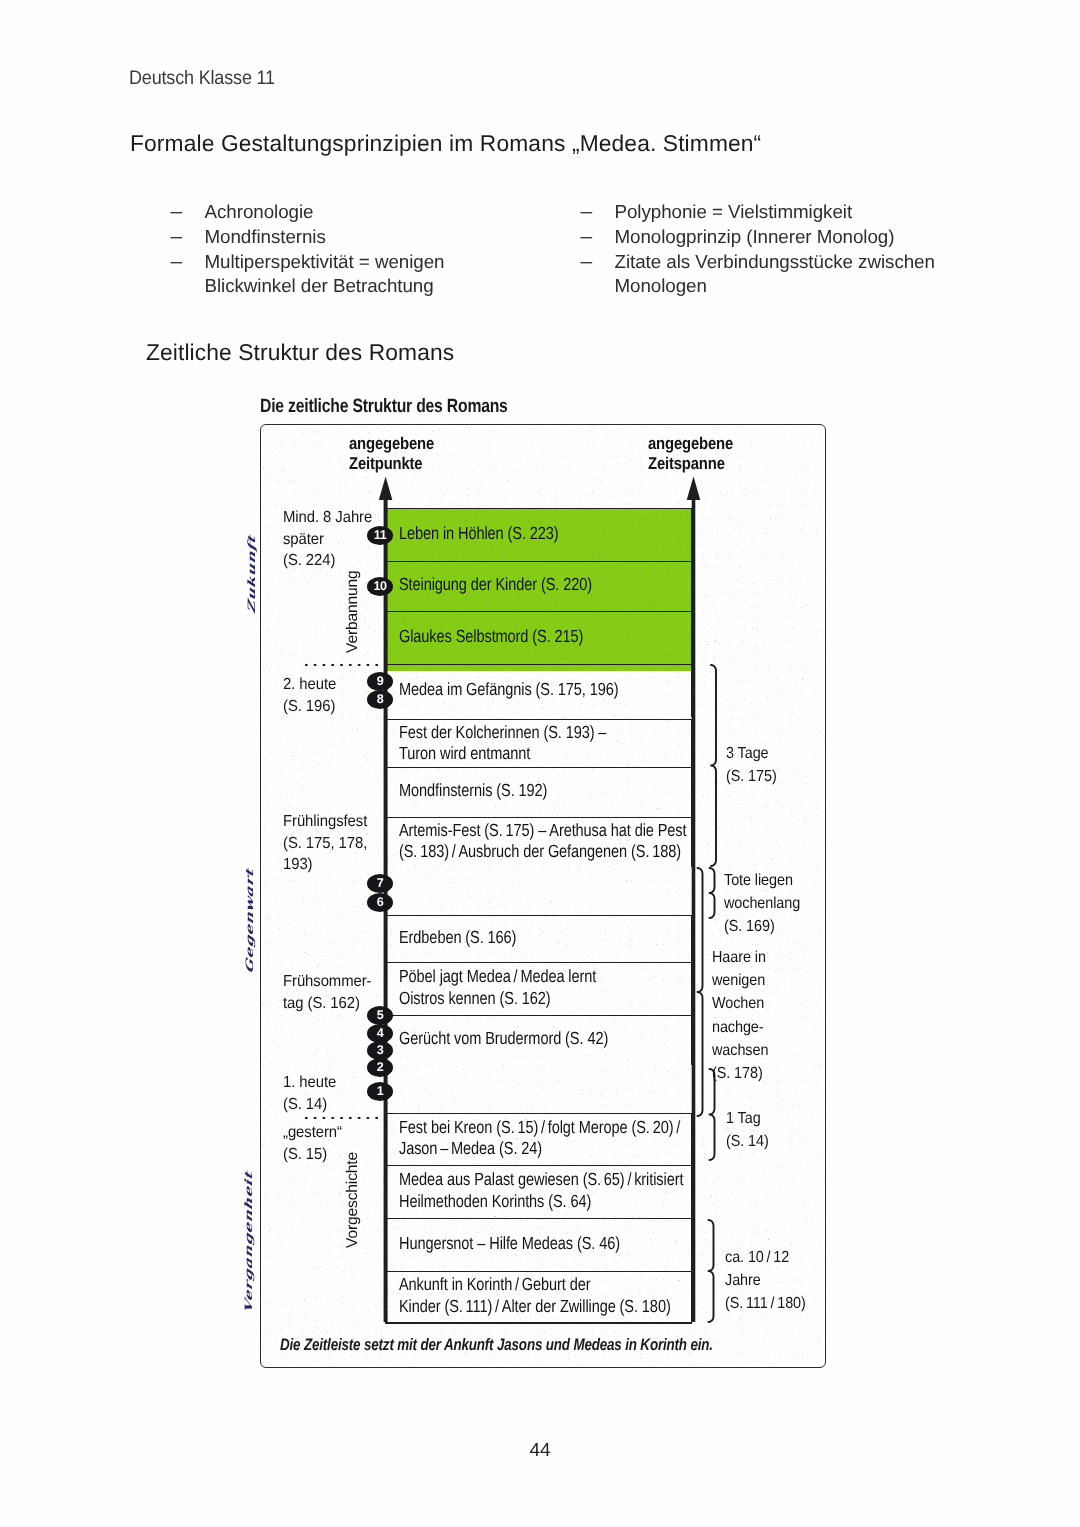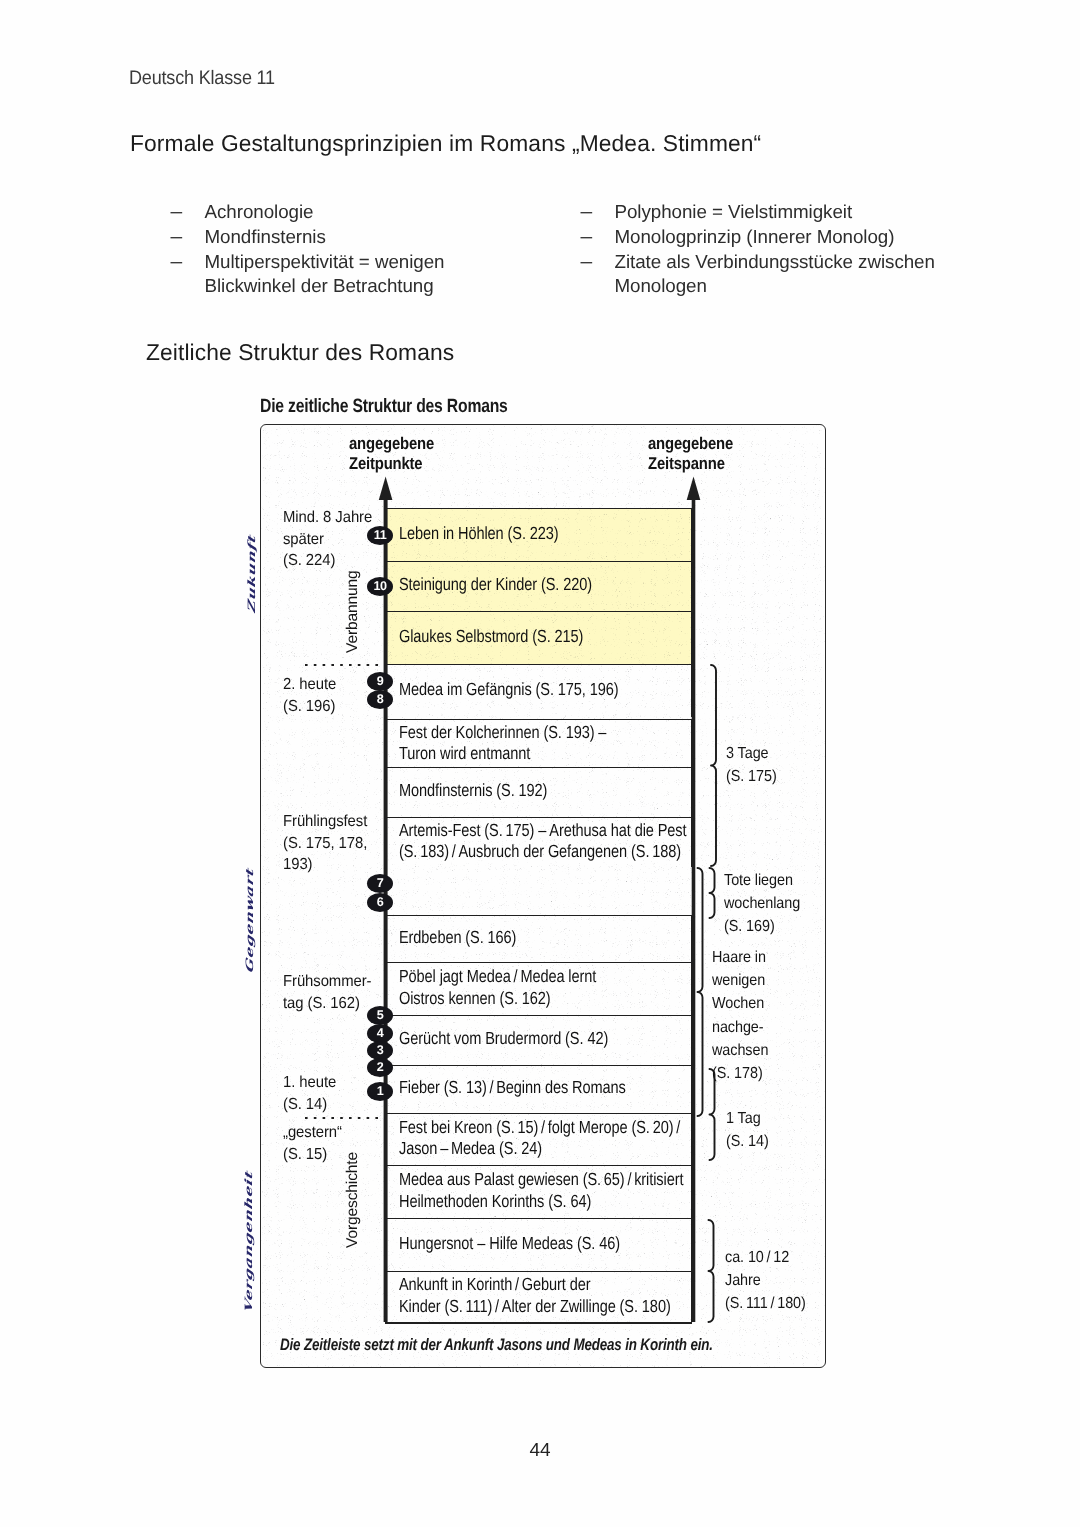--- a/index.html
+++ b/index.html
@@ -27,21 +27,21 @@
   .dgm-texture svg{display:block;}
   .dgm-cap-top{position:absolute;left:260px;top:396px;font-size:19.2px;font-weight:bold;color:#1a1a1a;letter-spacing:-0.25px;transform:scaleX(0.82);transform-origin:0 50%;}
   .dgm-cap-bot{position:absolute;left:280px;top:1335px;font-size:16.6px;font-style:italic;font-weight:bold;color:#1a1a1a;letter-spacing:-0.22px;transform:scaleX(0.81);transform-origin:0 50%;}
 
   .axislbl{position:absolute;font-size:17px;font-weight:bold;line-height:19.6px;color:#141414;letter-spacing:-0.2px;transform:scaleX(0.875);transform-origin:0 50%;}
   .axL{left:348.5px;top:434px;}
   .axR{left:648px;top:434px;}
 
   
   .trow{position:absolute;box-sizing:border-box;border-top:1.6px solid #1f1f1f;border-right:1.8px solid #1f1f1f;}
-  .trow.shaded{background:#fef9c3;}
+  .trow.shaded{background:#84cc16;}
   .trow .txt{position:absolute;left:13.5px;font-size:17.6px;line-height:21.5px;color:#121212;white-space:pre;letter-spacing:-0.12px;transform:scaleX(0.828);transform-origin:0 50%;}
   .tbl-bottom{position:absolute;height:0;border-top:2.6px solid #1f1f1f;}
 
   
   .mk{position:absolute;width:26px;height:19px;border-radius:50%;background:#15151a;color:#fff;
       font-size:12.6px;font-weight:bold;text-align:center;line-height:19px;letter-spacing:-0.4px;
       -webkit-font-smoothing:antialiased;}
 
   
   .llbl{position:absolute;font-size:16px;line-height:21.6px;color:#161616;white-space:pre;letter-spacing:-0.08px;transform:scaleX(0.93);transform-origin:0 0;}
@@ -87,21 +87,21 @@
  <div class="axislbl axR">
       <div>angegebene</div>
       <div>Zeitspanne</div>
     </div>
  <div class="trow shaded" style="left:385.0px;top:508px;width:307.0px;height:53px">
       <div class="txt" style="top:13.8px">Leben in Höhlen (S. 223)</div>
     </div>
  <div class="trow shaded" style="left:385.0px;top:561px;width:307.0px;height:50px">
       <div class="txt" style="top:12.2px">Steinigung der Kinder (S. 220)</div>
     </div>
- <div class="trow shaded" style="left:385.0px;top:611px;width:307.0px;height:53px">
+ <div class="trow shaded" style="left:385.0px;top:611px;width:307.0px;height:60px">
       <div class="txt" style="top:13.8px">Glaukes Selbstmord (S. 215)</div>
     </div>
  <div class="trow" style="left:385.0px;top:664px;width:307.0px;height:53px">
       <div class="txt" style="top:13.8px">Medea im Gefängnis (S. 175, 196)</div>
     </div>
  <div class="trow" style="left:385.0px;top:719px;width:307.0px;height:50px">
       <div class="txt" style="top:1.5px">Fest der Kolcherinnen (S. 193) –
 Turon wird entmannt</div>
     </div>
  <div class="trow" style="left:385.0px;top:767px;width:307.0px;height:50px">
@@ -113,23 +113,20 @@
     </div>
  <div class="trow" style="left:385.0px;top:915px;width:307.0px;height:47px">
       <div class="txt" style="top:10.8px">Erdbeben (S. 166)</div>
     </div>
  <div class="trow" style="left:385.0px;top:962px;width:307.0px;height:53px">
       <div class="txt" style="top:3.0px">Pöbel jagt Medea / Medea lernt
 Oistros kennen (S. 162)</div>
     </div>
  <div class="trow" style="left:385.0px;top:1015px;width:307.0px;height:50px">
       <div class="txt" style="top:12.2px">Gerücht vom Brudermord (S. 42)</div>
-    </div>
- <div class="trow" style="left:385.0px;top:1065px;width:307.0px;height:48px">
-      <div class="txt" style="top:11.2px">Fieber (S. 13) / Beginn des Romans</div>
     </div>
  <div class="trow" style="left:385.0px;top:1113px;width:307.0px;height:52px">
       <div class="txt" style="top:2.5px">Fest bei Kreon (S. 15) / folgt Merope (S. 20) /
 Jason – Medea (S. 24)</div>
     </div>
  <div class="trow" style="left:385.0px;top:1165px;width:307.0px;height:53px">
       <div class="txt" style="top:3.0px">Medea aus Palast gewiesen (S. 65) / kritisiert
 Heilmethoden Korinths (S. 64)</div>
     </div>
  <div class="trow" style="left:385.0px;top:1218px;width:307.0px;height:53px">

